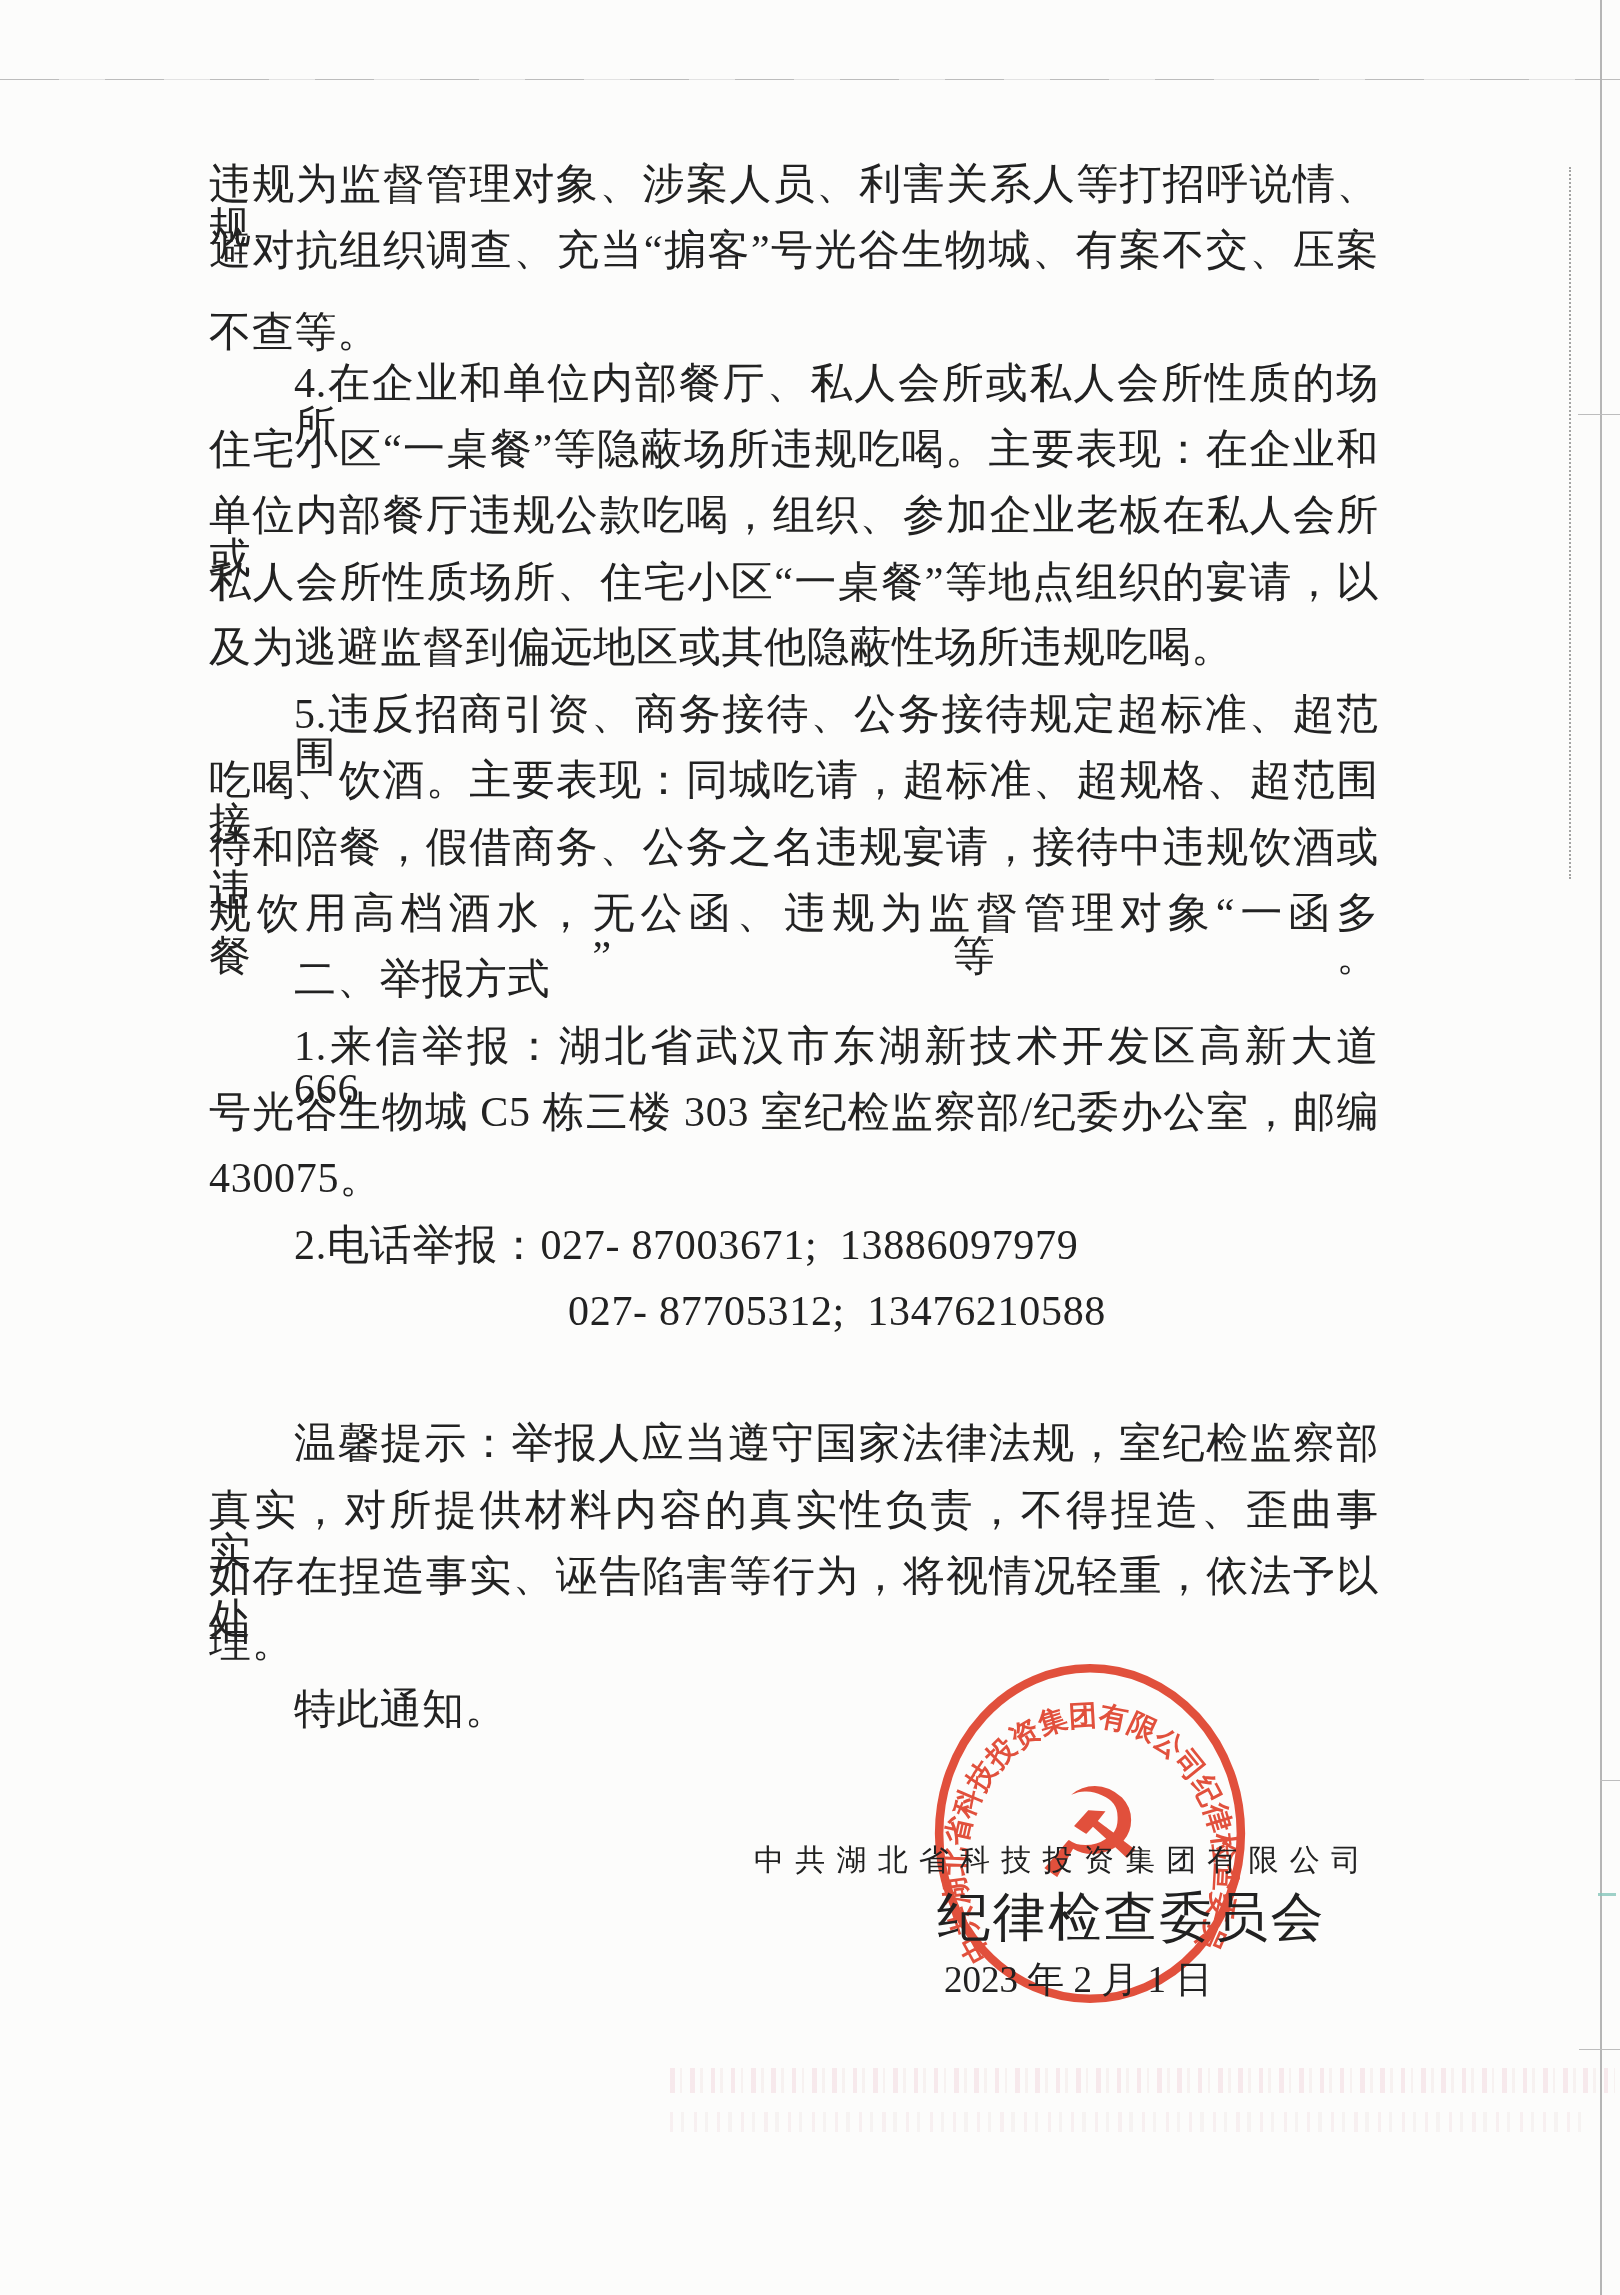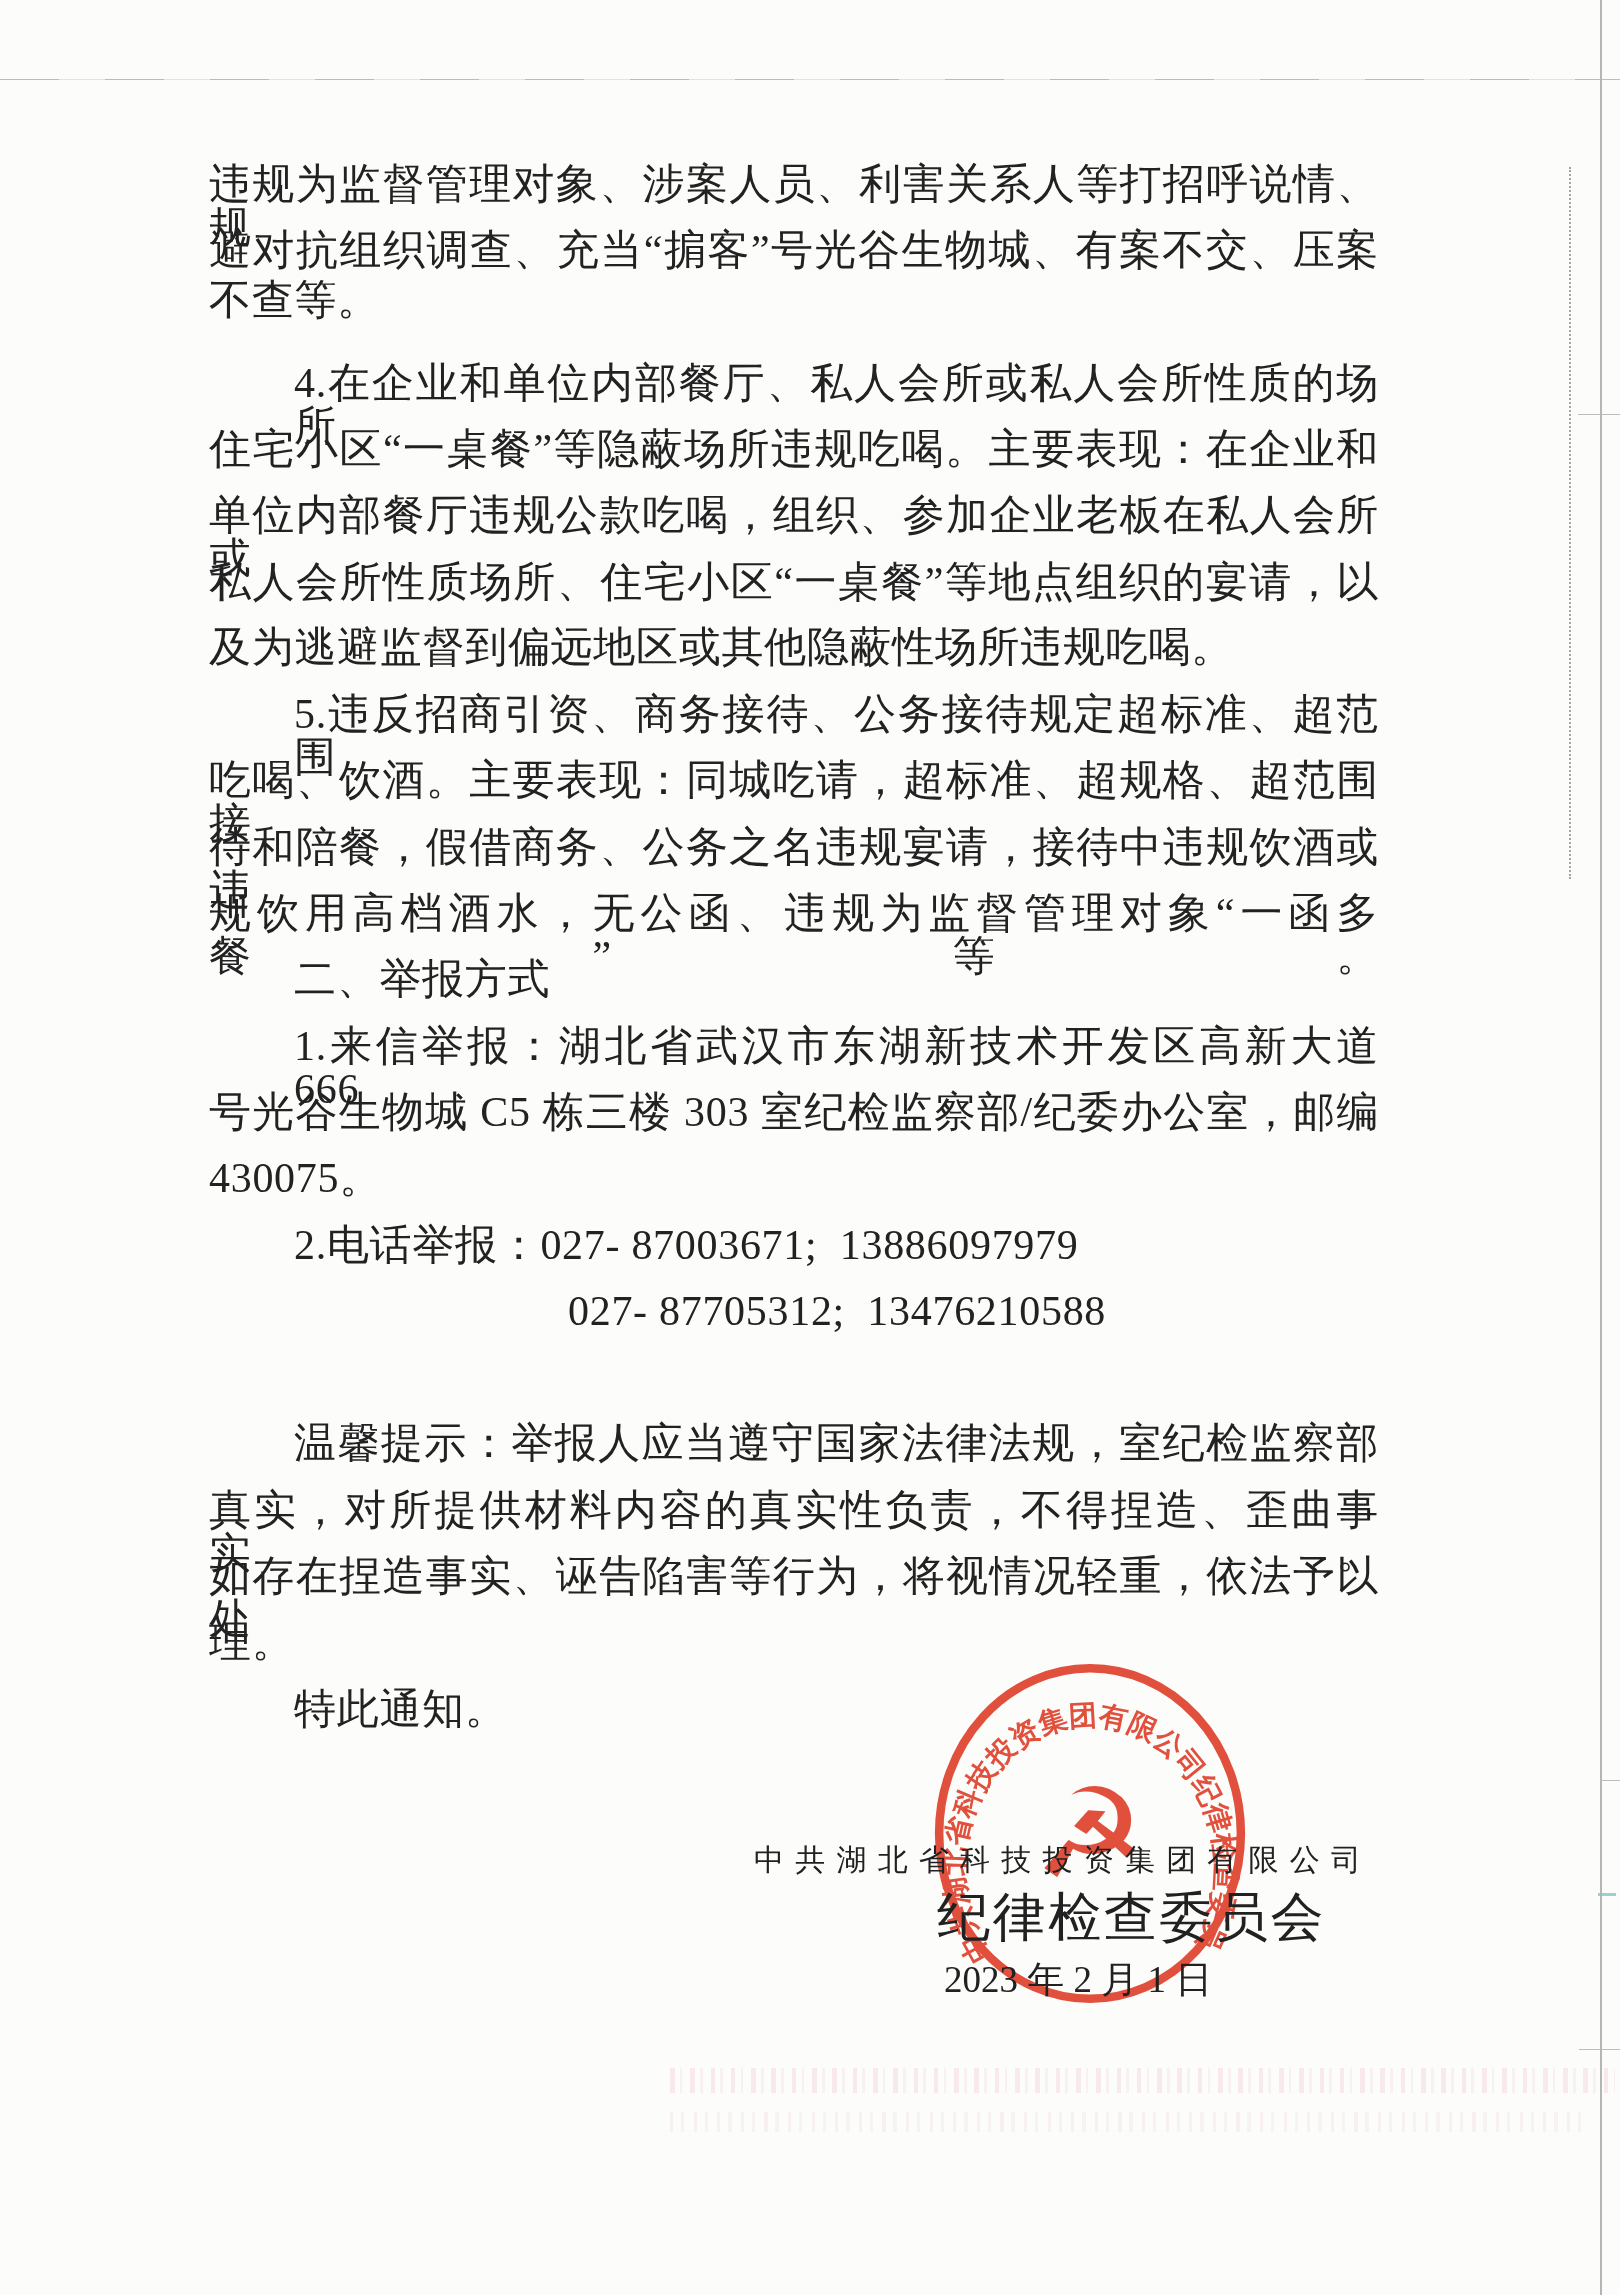--- a/index.html
+++ b/index.html
@@ -82,21 +82,21 @@
 <div class="vline-dotted"></div>
 <div class="tick tick-1"></div>
 <div class="tick tick-2"></div>
 <div class="tick tick-3"></div>
 <div class="tick-teal"></div>
 <div class="noise-band noise-band-1"></div>
 <div class="noise-band noise-band-2"></div>
 
 <div class="doc-line j" style="top:163px">违规为监督管理对象、涉案人员、利害关系人等打招呼说情、规</div>
 <div class="doc-line j" style="top:229px">避对抗组织调查、充当“掮客”号光谷生物城、有案不交、压案</div>
-<div class="doc-line" style="top:279px">不查等。</div>
+<div class="doc-line" style="top:311px">不查等。</div>
 <div class="doc-line j ind" style="top:362px">4.在企业和单位内部餐厅、私人会所或私人会所性质的场所、</div>
 <div class="doc-line j" style="top:428px">住宅小区“一桌餐”等隐蔽场所违规吃喝。主要表现：在企业和</div>
 <div class="doc-line j" style="top:494px">单位内部餐厅违规公款吃喝，组织、参加企业老板在私人会所或</div>
 <div class="doc-line j" style="top:561px">私人会所性质场所、住宅小区“一桌餐”等地点组织的宴请，以</div>
 <div class="doc-line" style="top:626px">及为逃避监督到偏远地区或其他隐蔽性场所违规吃喝。</div>
 <div class="doc-line j ind" style="top:693px">5.违反招商引资、商务接待、公务接待规定超标准、超范围</div>
 <div class="doc-line j" style="top:759px">吃喝、饮酒。主要表现：同城吃请，超标准、超规格、超范围接</div>
 <div class="doc-line j" style="top:826px">待和陪餐，假借商务、公务之名违规宴请，接待中违规饮酒或违</div>
 <div class="doc-line j" style="top:892px">规饮用高档酒水，无公函、违规为监督管理对象“一函多餐”等。</div>
 <div class="doc-line ind" style="top:958px">二、举报方式</div>

